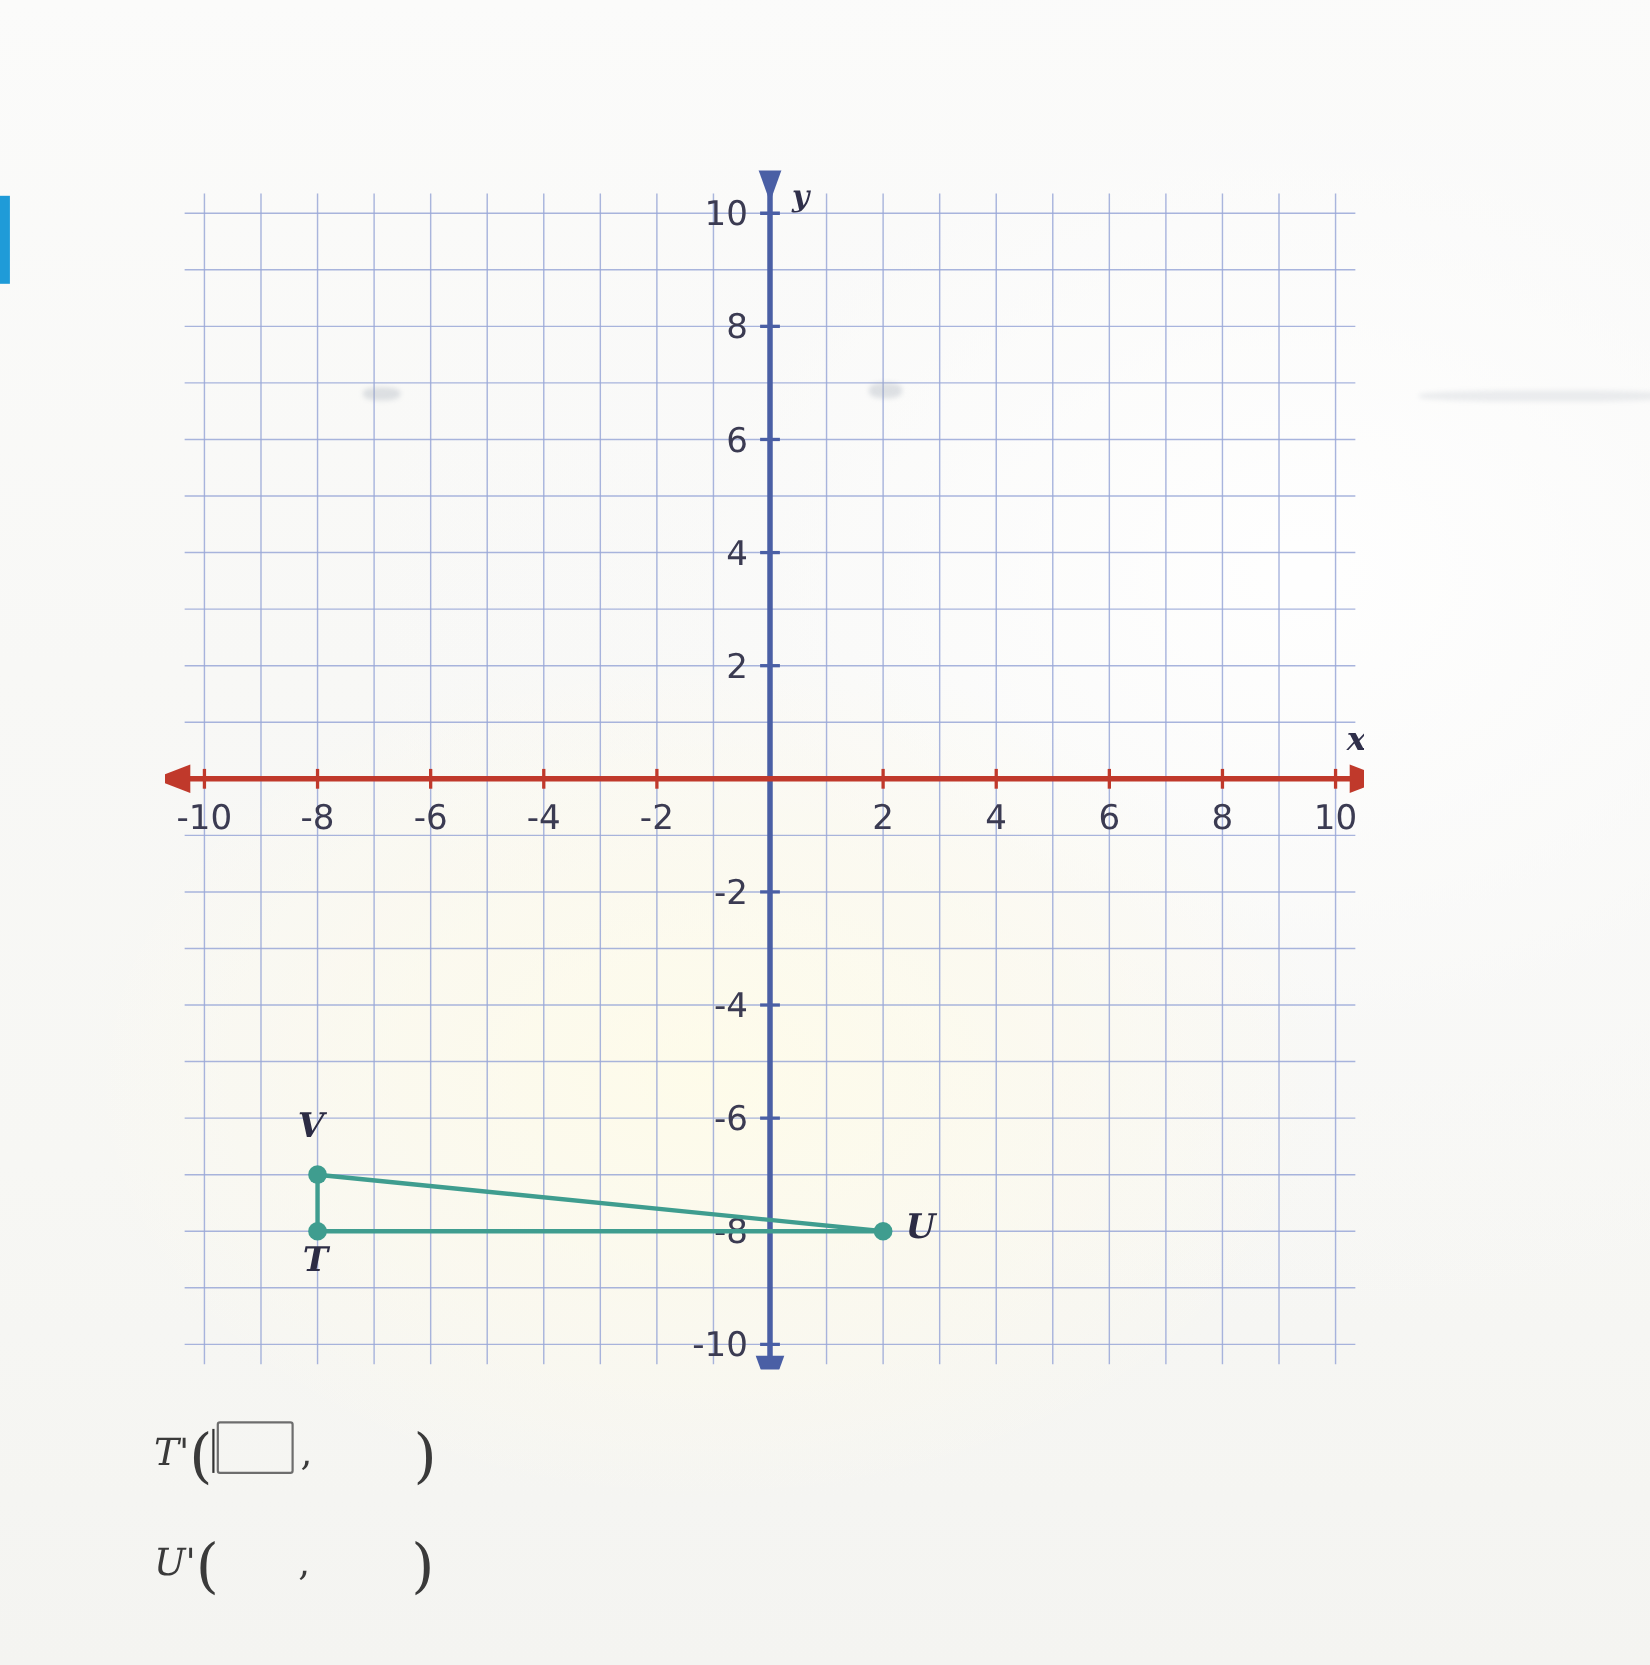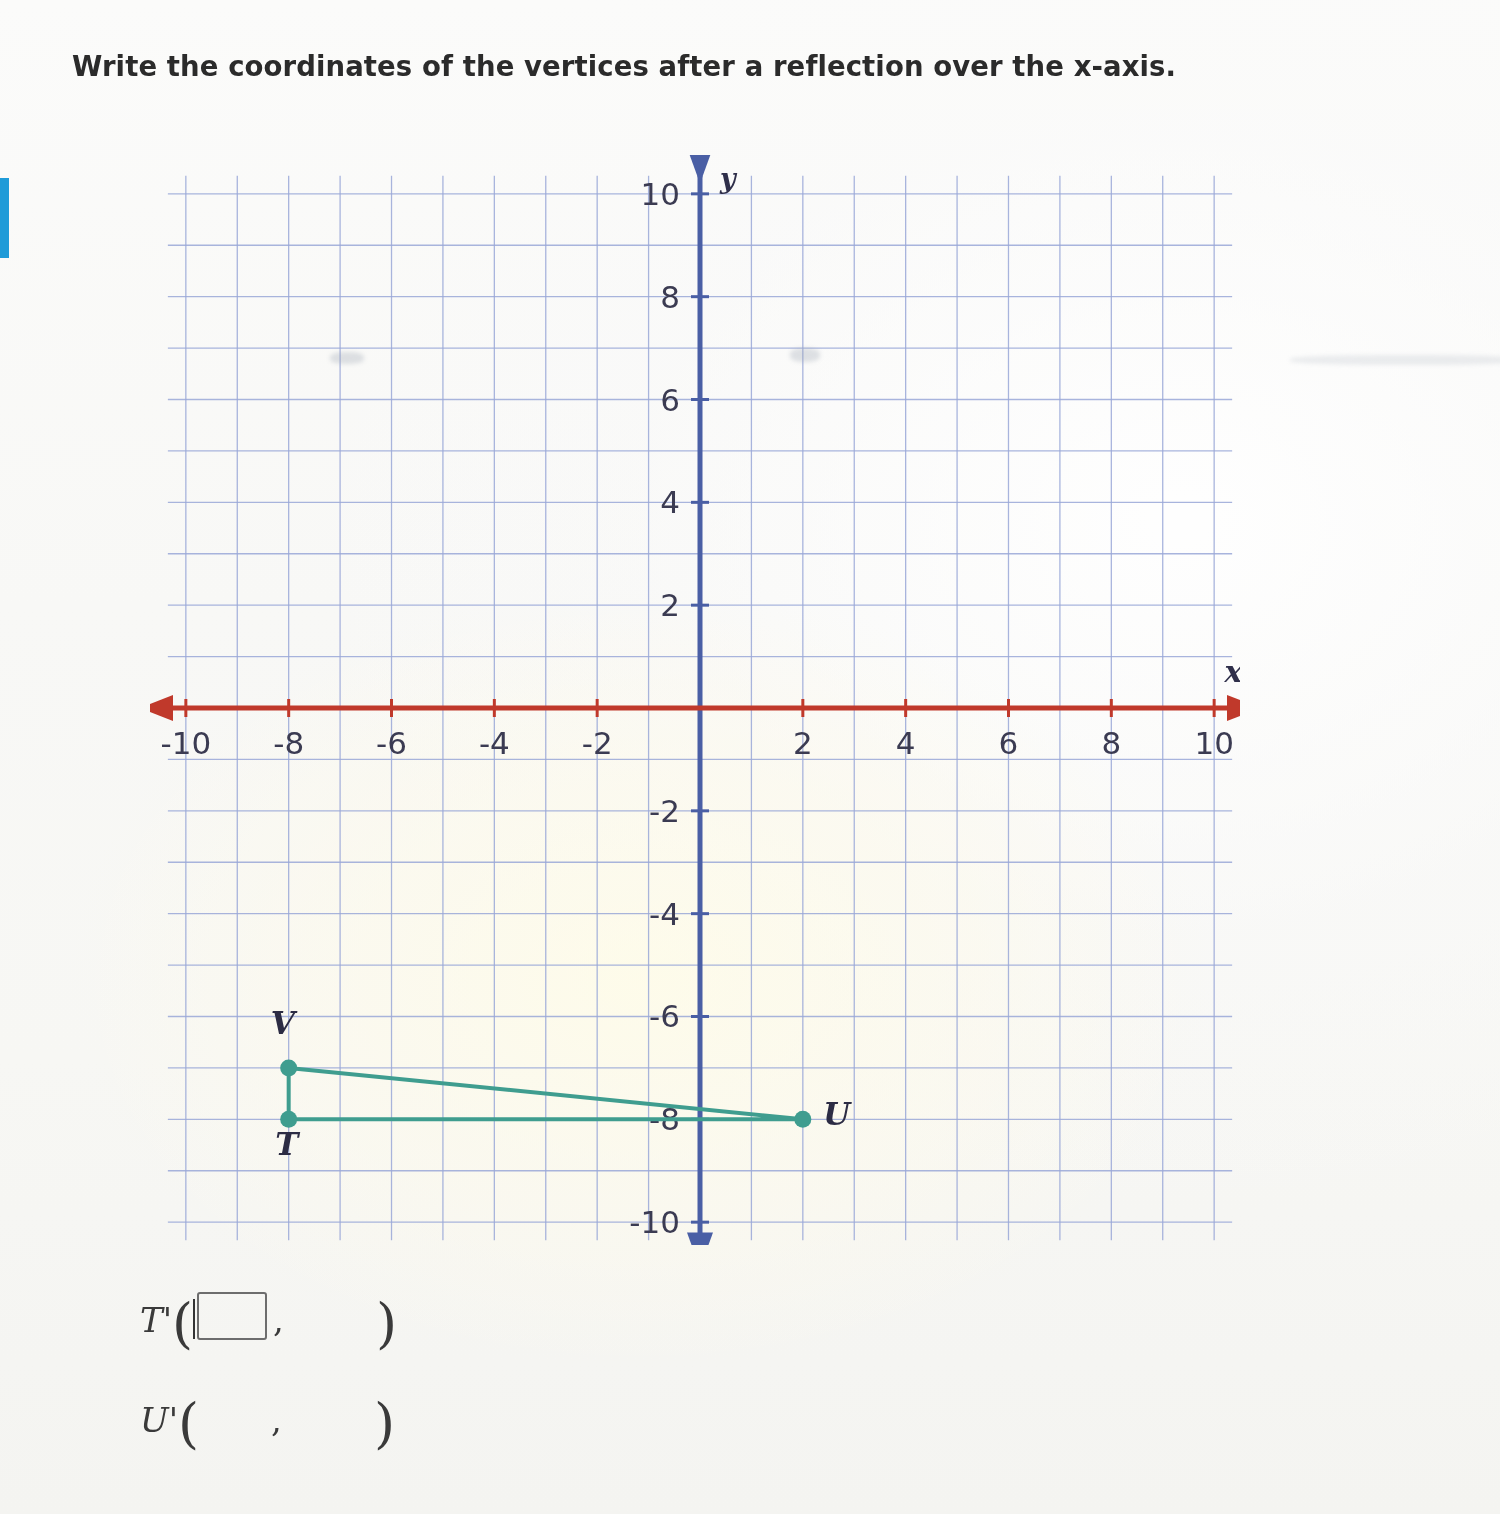--- a/index.html
+++ b/index.html
@@ -113,21 +113,20 @@
     filter: blur(2.2px);
     border-radius: 40%;
   }
 </style>
 </head>
 <body>
 
 <div id="page">
   <div id="edge-strip"></div>
 
-  <div id="prompt">Write the coordinates of the vertices after a reflection over the x-axis.</div>
 
   <div id="graph-wrap">
     <svg id="graph" viewBox="0 0 1090 1090">
         <g>
           <line x1="35.84905660377353" y1="1085.1462264150944" x2="35.84905660377353" y2="20.85377358490564" stroke="#9aa8d8" stroke-width="1.3" opacity="0.85"></line>
           <line x1="17.85377358490564" y1="1067.1509433962265" x2="1082.1462264150944" y2="1067.1509433962265" stroke="#9aa8d8" stroke-width="1.3" opacity="0.85"></line>
           <line x1="87.2641509433962" y1="1085.1462264150944" x2="87.2641509433962" y2="20.85377358490564" stroke="#9aa8d8" stroke-width="1.3" opacity="0.85"></line>
           <line x1="17.85377358490564" y1="1015.7358490566038" x2="1082.1462264150944" y2="1015.7358490566038" stroke="#9aa8d8" stroke-width="1.3" opacity="0.85"></line>
           <line x1="138.67924528301887" y1="1085.1462264150944" x2="138.67924528301887" y2="20.85377358490564" stroke="#9aa8d8" stroke-width="1.3" opacity="0.85"></line>
           <line x1="17.85377358490564" y1="964.3207547169811" x2="1082.1462264150944" y2="964.3207547169811" stroke="#9aa8d8" stroke-width="1.3" opacity="0.85"></line>

